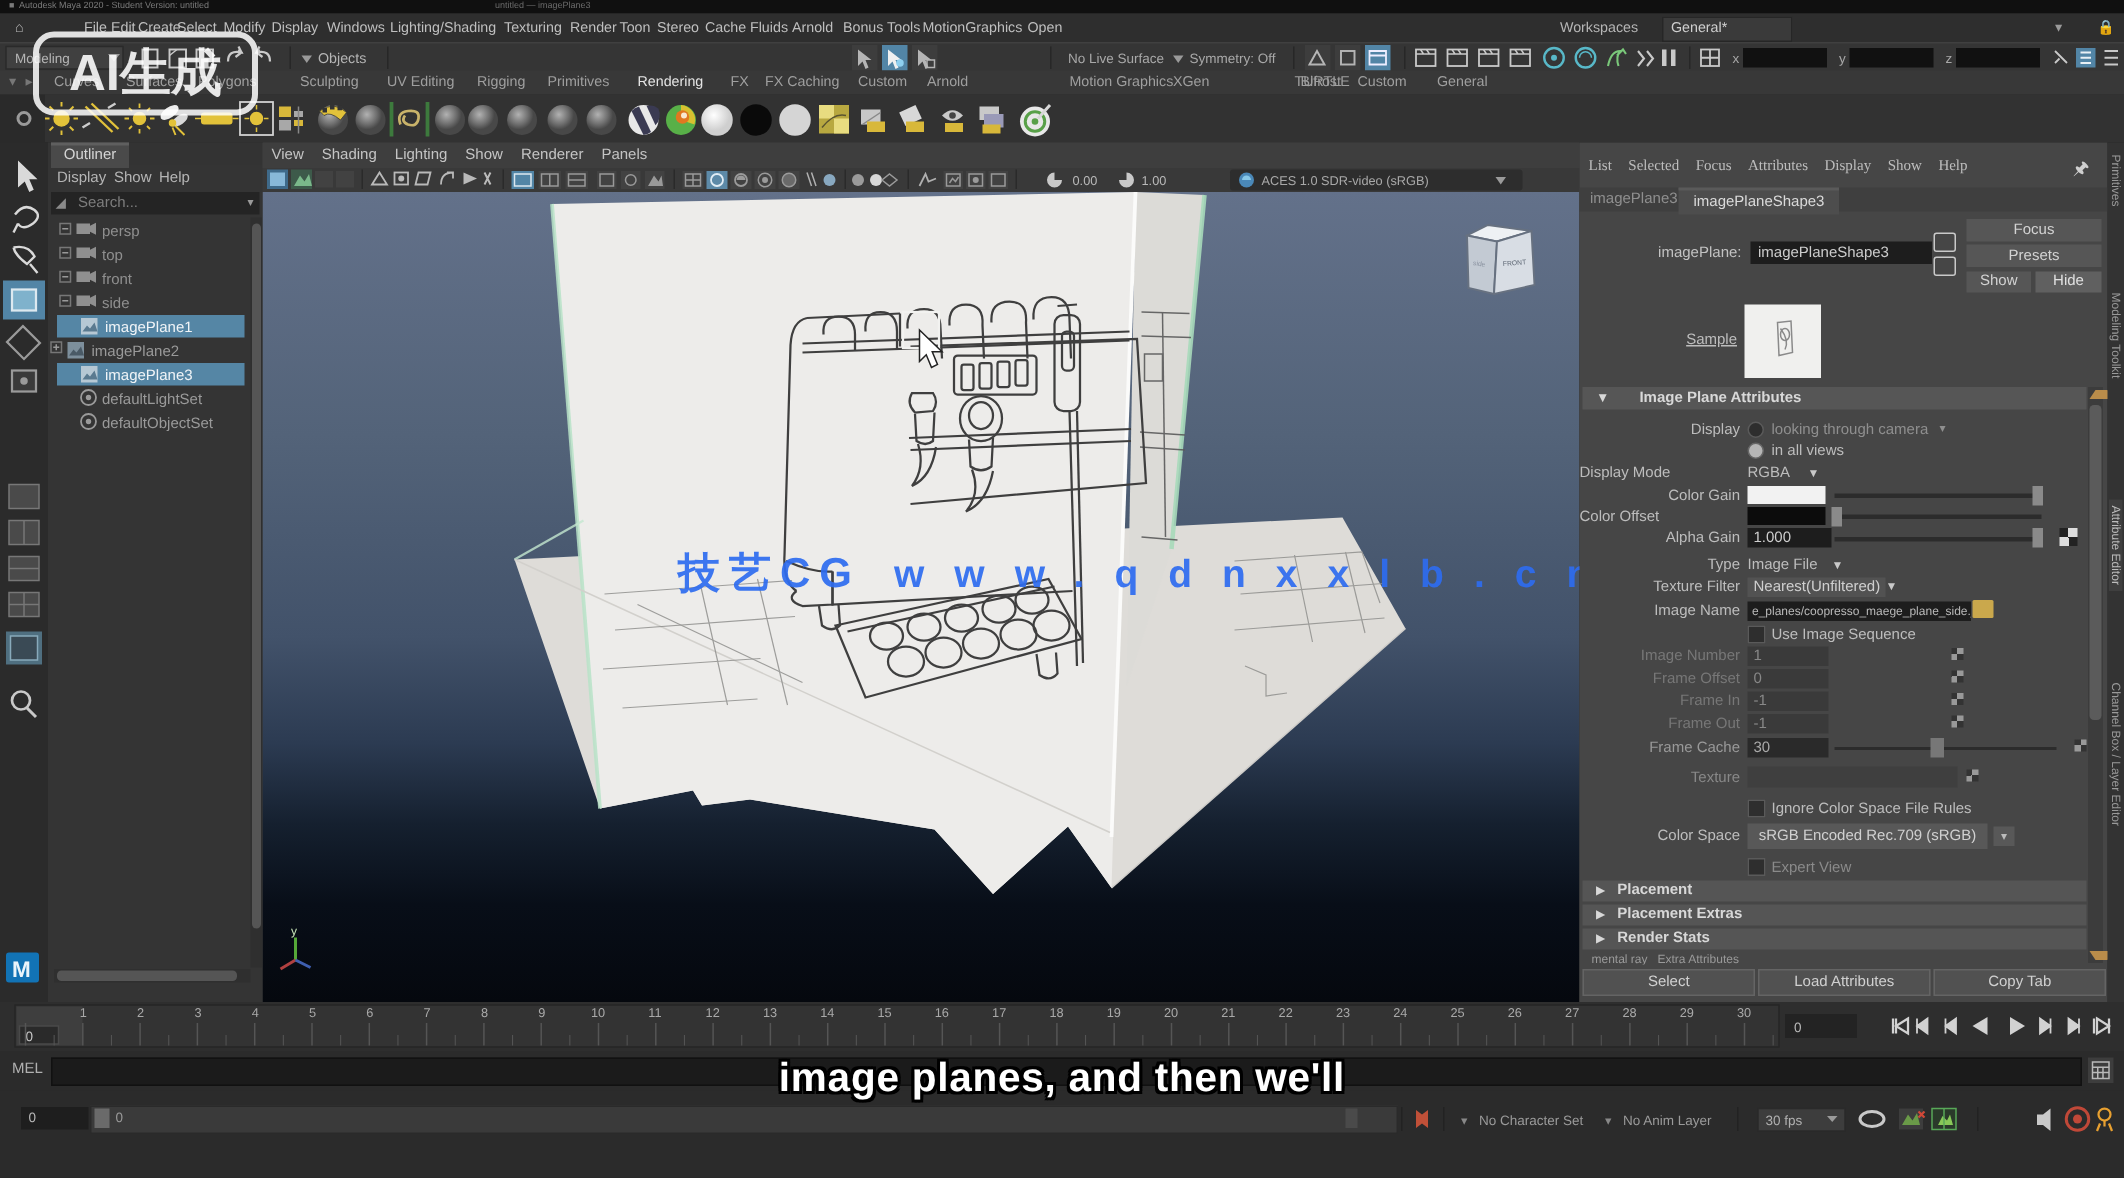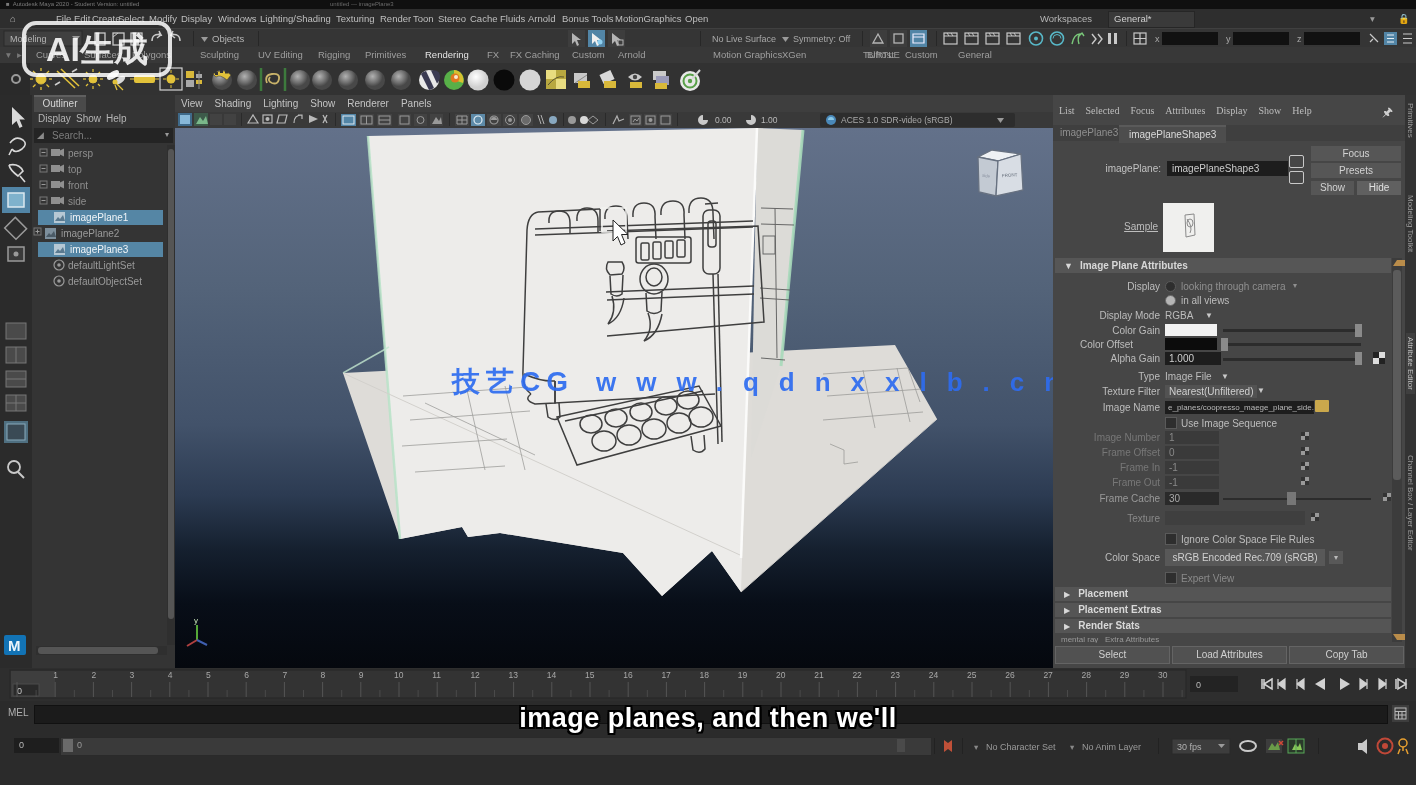--- a/index.html
+++ b/index.html
@@ -695,40 +695,40 @@
     <svg width="51" height="49">
         <g stroke="#8a8a8a" fill="none">
           <path d="M22,12 l9,-1 l1,21 l-9,2 z"></path>
           <path d="M24,16 q6,8 3,14"></path>
           <ellipse cx="27" cy="20" rx="3" ry="4"></ellipse>
         </g>
       </svg>
   </div>
 
   <div class="abs" style="left:2px;top:163px;width:336px;height:15px;background:#565656;color:#d8d8d8;line-height:15px;">
-    <span style="margin-left:9px;font-size:9px;">▼</span><span style="margin-left:7px;font-weight:bold;">Image Plane Attributes</span>
+    <span style="margin-left:9px;font-size:9px;">▼</span><span style="margin-left:20px;font-weight:bold;">Image Plane Attributes</span>
   </div>
 
   <div class="abs" style="left:0;top:186px;width:107px;text-align:right;">Display</div>
   <div class="abs" style="left:112px;top:186px;width:9px;height:9px;border-radius:50%;background:#2e2e2e;border:1px solid #5a5a5a;"></div>
   <div class="abs" style="left:128px;top:186px;color:#8f8f8f;">looking through camera</div>
   <div class="abs" style="left:240px;top:186px;color:#8f8f8f;font-size:8px;">▾</div>
   <div class="abs" style="left:112px;top:200px;width:9px;height:9px;border-radius:50%;background:#b5b5b5;border:1px solid #666;"></div>
   <div class="abs" style="left:128px;top:200px;">in all views</div>
 
-  <div class="abs" style="left:0;top:215px;width:107px;text-align:right;">Display Mode</div>
+  <div class="abs" style="left:0;top:215px;width:107px;">Display Mode</div>
   <div class="abs" style="left:112px;top:215px;">RGBA</div>
   <div class="abs" style="left:152px;top:216px;color:#c9c9c9;font-size:8px;">▼</div>
 
   <div class="abs" style="left:0;top:230px;width:107px;text-align:right;">Color Gain</div>
   <div class="abs" style="left:112px;top:229px;width:52px;height:12px;background:#f2f2f2;"></div>
   <div class="abs" style="left:170px;top:234px;width:138px;height:3px;background:#2c2c2c;"></div>
   <div class="abs" style="left:302px;top:229px;width:7px;height:13px;background:#8a8a8a;"></div>
 
-  <div class="abs" style="left:0;top:244px;width:107px;text-align:center;">Color Offset</div>
+  <div class="abs" style="left:0;top:244px;width:107px;text-align:left;">Color Offset</div>
   <div class="abs" style="left:112px;top:243px;width:52px;height:12px;background:#0c0c0c;"></div>
   <div class="abs" style="left:170px;top:248px;width:138px;height:3px;background:#2c2c2c;"></div>
   <div class="abs" style="left:168px;top:243px;width:7px;height:13px;background:#8a8a8a;"></div>
 
   <div class="abs" style="left:0;top:258px;width:107px;text-align:right;">Alpha Gain</div>
   <div class="abs" style="left:112px;top:257px;width:52px;height:13px;background:#1d1d1d;color:#cfcfcf;line-height:13px;padding-left:4px;">1.000</div>
   <div class="abs" style="left:170px;top:263px;width:138px;height:3px;background:#2c2c2c;"></div>
   <div class="abs" style="left:302px;top:257px;width:7px;height:13px;background:#8a8a8a;"></div>
   <div class="abs" style="left:320px;top:257px;width:12px;height:12px;background:conic-gradient(#ddd 25%, #222 0 50%, #ddd 0 75%, #222 0);"></div>
 

